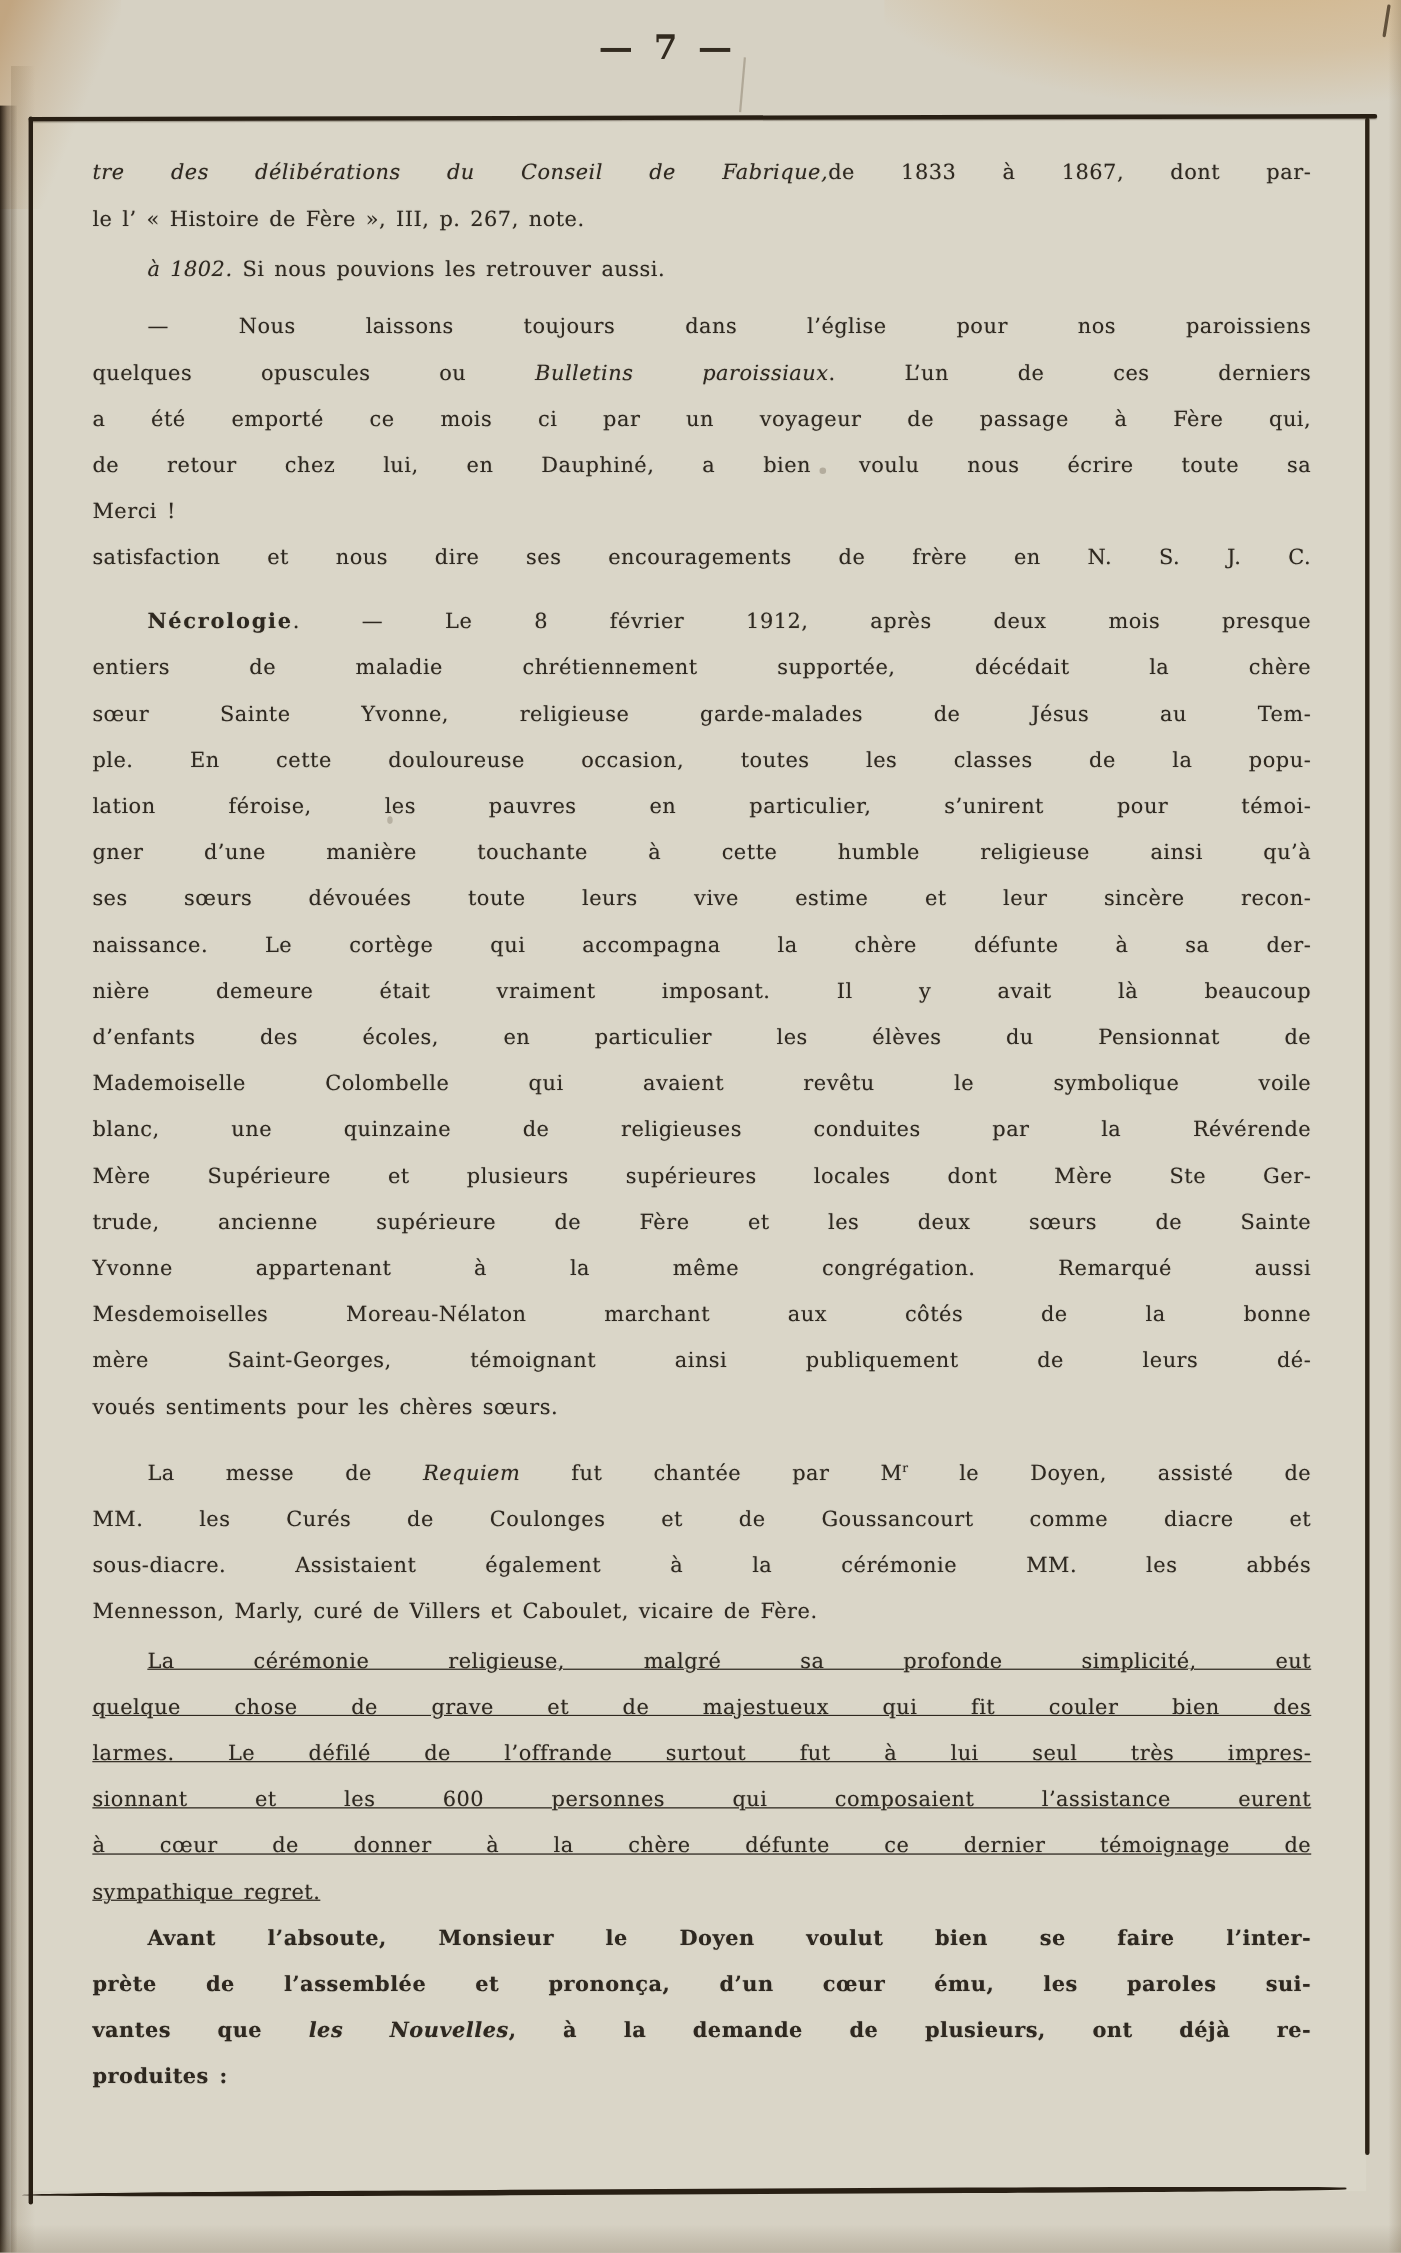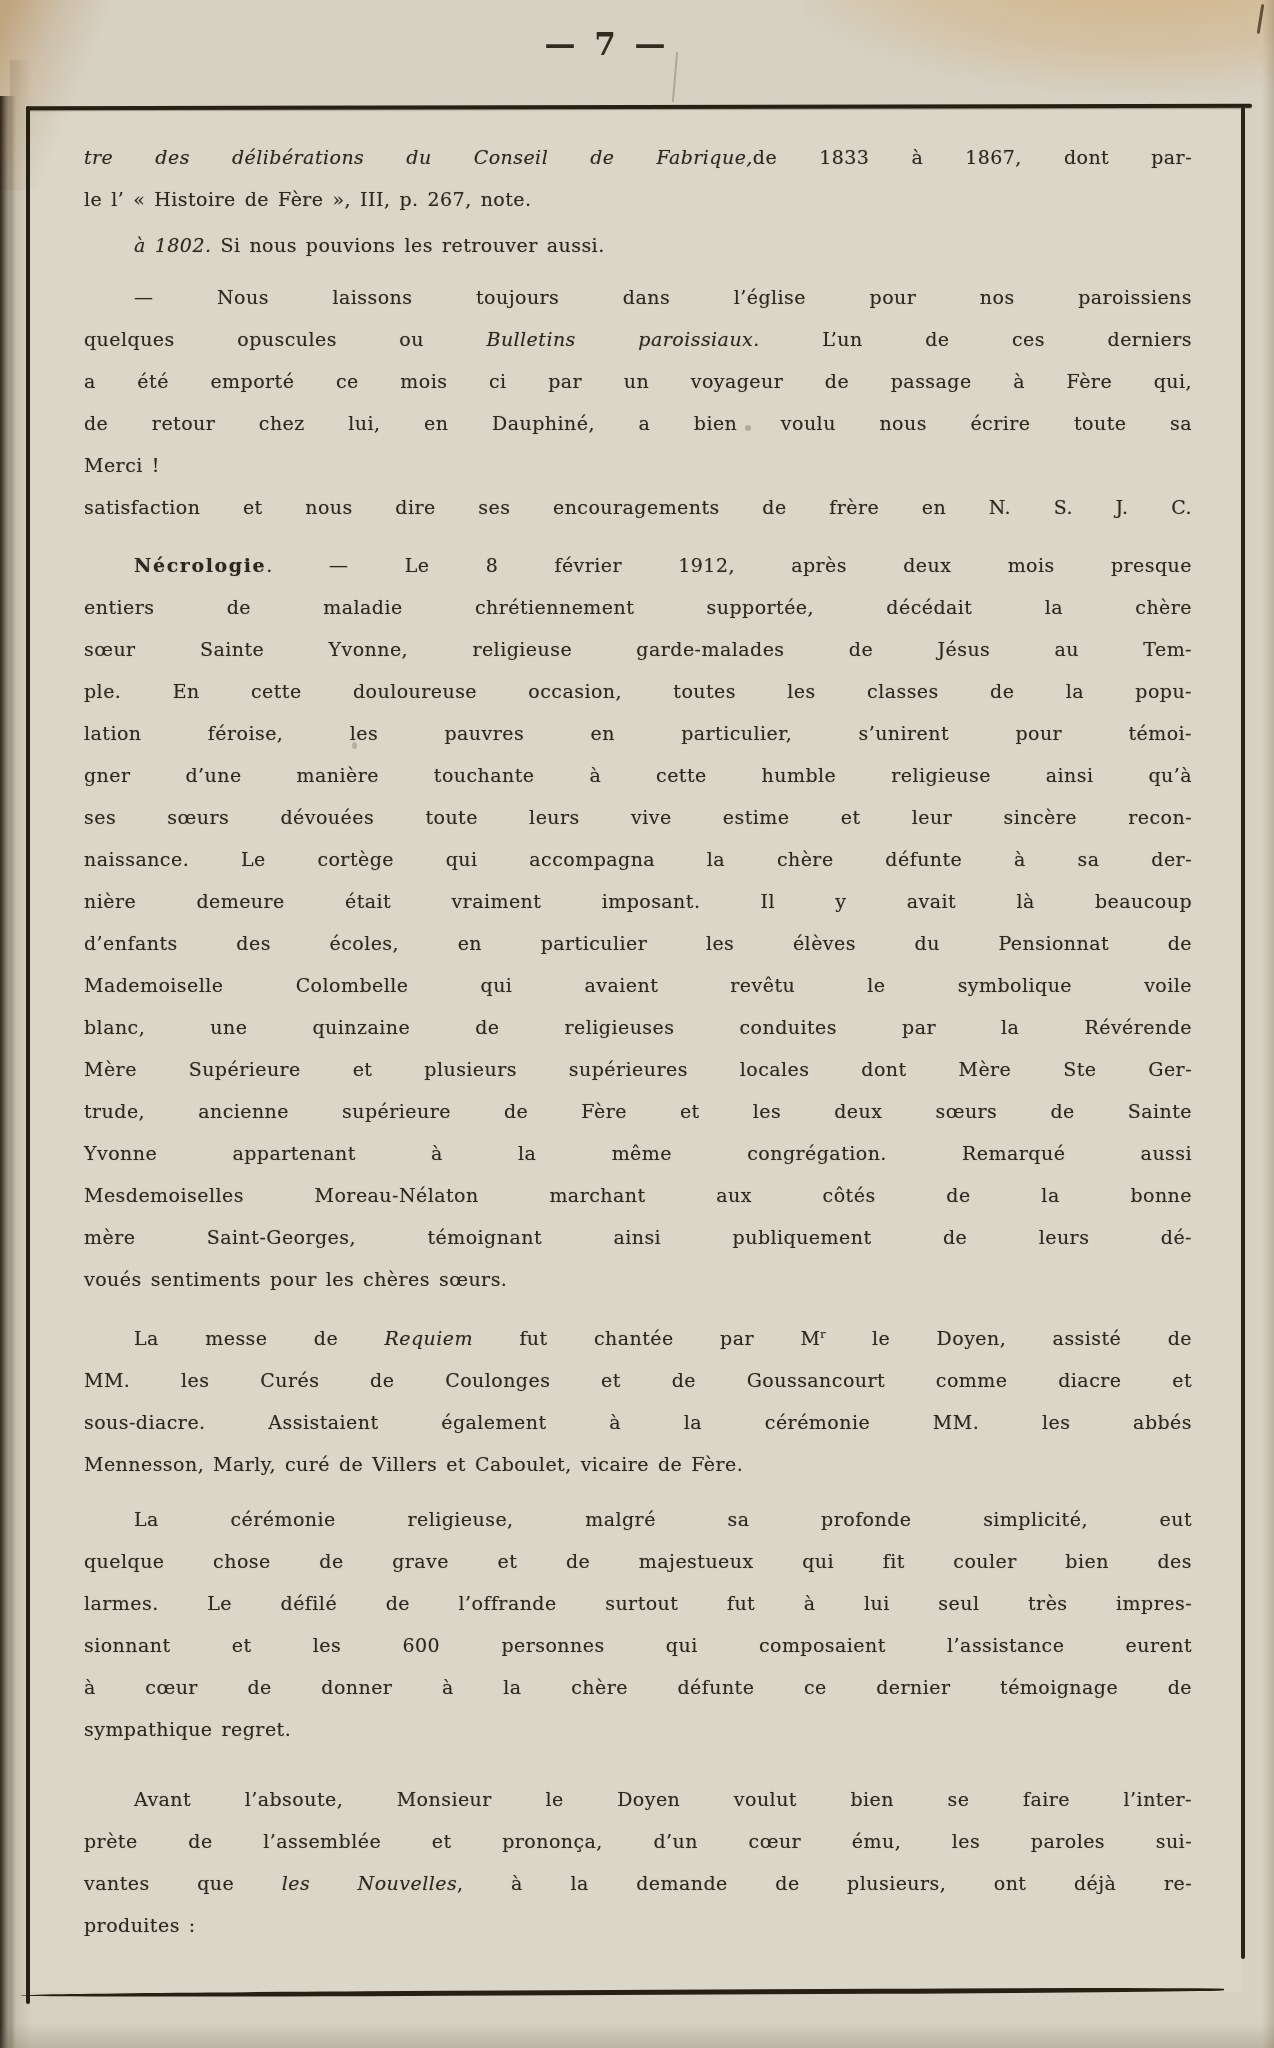--- a/index.html
+++ b/index.html
@@ -131,29 +131,29 @@
         <div class="line"><span>Mesdemoiselles Moreau-Nélaton marchant aux côtés de la bonne</span></div>
         <div class="line"><span>mère Saint-Georges, témoignant ainsi publiquement de leurs dé-</span></div>
         <div class="line last"><span>voués sentiments pour les chères sœurs.</span></div>
       </div>
       <div class="para indent" style="margin-top: 14px;">
         <div class="line"><span>La messe de </span><span class="it">Requiem</span><span> fut chantée par M</span><span class="sup">r</span><span> le Doyen, assisté de</span></div>
         <div class="line"><span>MM. les Curés de Coulonges et de Goussancourt comme diacre et</span></div>
         <div class="line"><span>sous-diacre. Assistaient également à la cérémonie MM. les abbés</span></div>
         <div class="line last"><span>Mennesson, Marly, curé de Villers et Caboulet, vicaire de Fère.</span></div>
       </div>
-      <div class="para indent" style="margin-top: 13px;">
+      <div class="para indent" style="margin-top: 3px; text-decoration: underline;">
         <div class="line"><span>La cérémonie religieuse, malgré sa profonde simplicité, eut</span></div>
         <div class="line"><span>quelque chose de grave et de majestueux qui fit couler bien des</span></div>
         <div class="line"><span>larmes. Le défilé de l’offrande surtout fut à lui seul très impres-</span></div>
         <div class="line"><span>sionnant et les 600 personnes qui composaient l’assistance eurent</span></div>
         <div class="line"><span>à cœur de donner à la chère défunte ce dernier témoignage de</span></div>
         <div class="line last"><span>sympathique regret.</span></div>
       </div>
-      <div class="para indent" style="margin-top: 28px;">
+      <div class="para indent" style="margin-top: 0; font-weight: bold;">
         <div class="line"><span>Avant l’absoute, Monsieur le Doyen voulut bien se faire l’inter-</span></div>
         <div class="line"><span>prète de l’assemblée et prononça, d’un cœur ému, les paroles sui-</span></div>
         <div class="line"><span>vantes que </span><span class="it">les Nouvelles</span><span>, à la demande de plusieurs, ont déjà re-</span></div>
         <div class="line last"><span>produites :</span></div>
       </div>
     </div>
 
 </div>
 
 </body></html>

